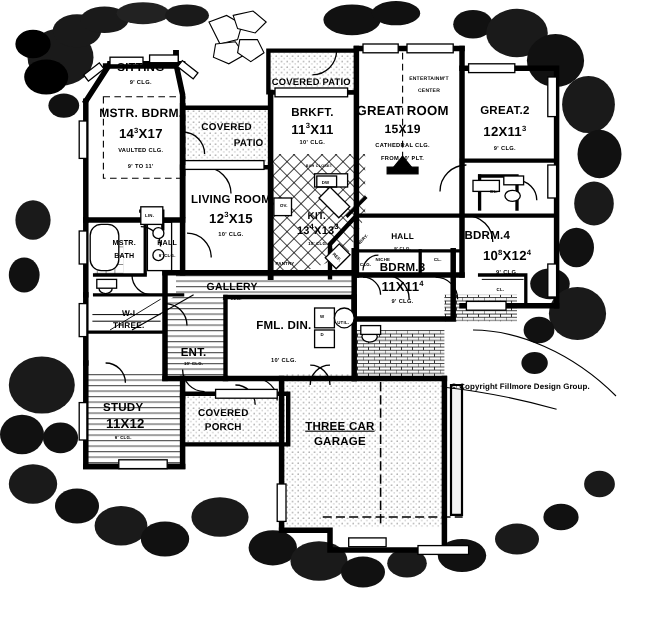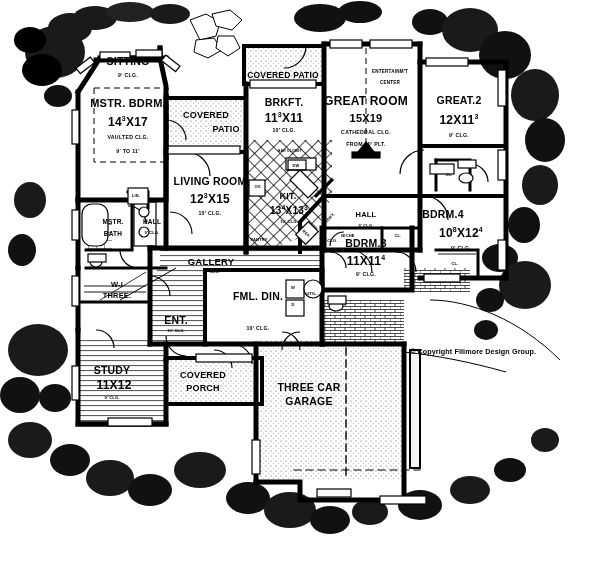--- a/index.html
+++ b/index.html
@@ -396,21 +396,21 @@
 <div class="lbl rm" style="left:176px;top:321px;">ENT.</div>
 <div class="lbl micro" style="left:176px;top:331px;">10' CLG.</div>
 
 <div class="lbl rm" style="left:112px;top:371px;">STUDY</div>
 <div class="lbl dim" style="left:114px;top:385px;"><span>11X12</span></div>
 <div class="lbl micro" style="left:112px;top:398px;">9' CLG.</div>
 
 <div class="lbl rm" style="left:203px;top:376px;font-size:9px;">COVERED</div>
 <div class="lbl rm" style="left:203px;top:389px;font-size:9px;">PORCH</div>
 
-<div class="lbl rm" style="left:309px;top:388px;font-size:10.5px;">THREE CAR</div>
+<div class="lbl rm" style="left:309px;top:388px;font-size:10.5px;text-decoration:underline;">THREE CAR</div>
 <div class="lbl rm" style="left:309px;top:402px;font-size:10.5px;">GARAGE</div>
 
 <div class="lbl micro" style="left:136px;top:196px;">LIN.</div>
 <div class="lbl micro" style="left:449px;top:175px;">CL.</div>
 <div class="lbl micro" style="left:455px;top:264px;">CL.</div>
 <div class="lbl micro" style="left:398px;top:236px;">CL.</div>
 <div class="lbl micro" style="left:348px;top:236px;">NICHE</div>
 <div class="lbl micro rot" style="left:329px;top:219px;">LNDRY.</div>
 <div class="lbl micro" style="left:258px;top:187px;">OV.</div>
 <div class="lbl micro" style="left:296px;top:166px;">DW</div>

